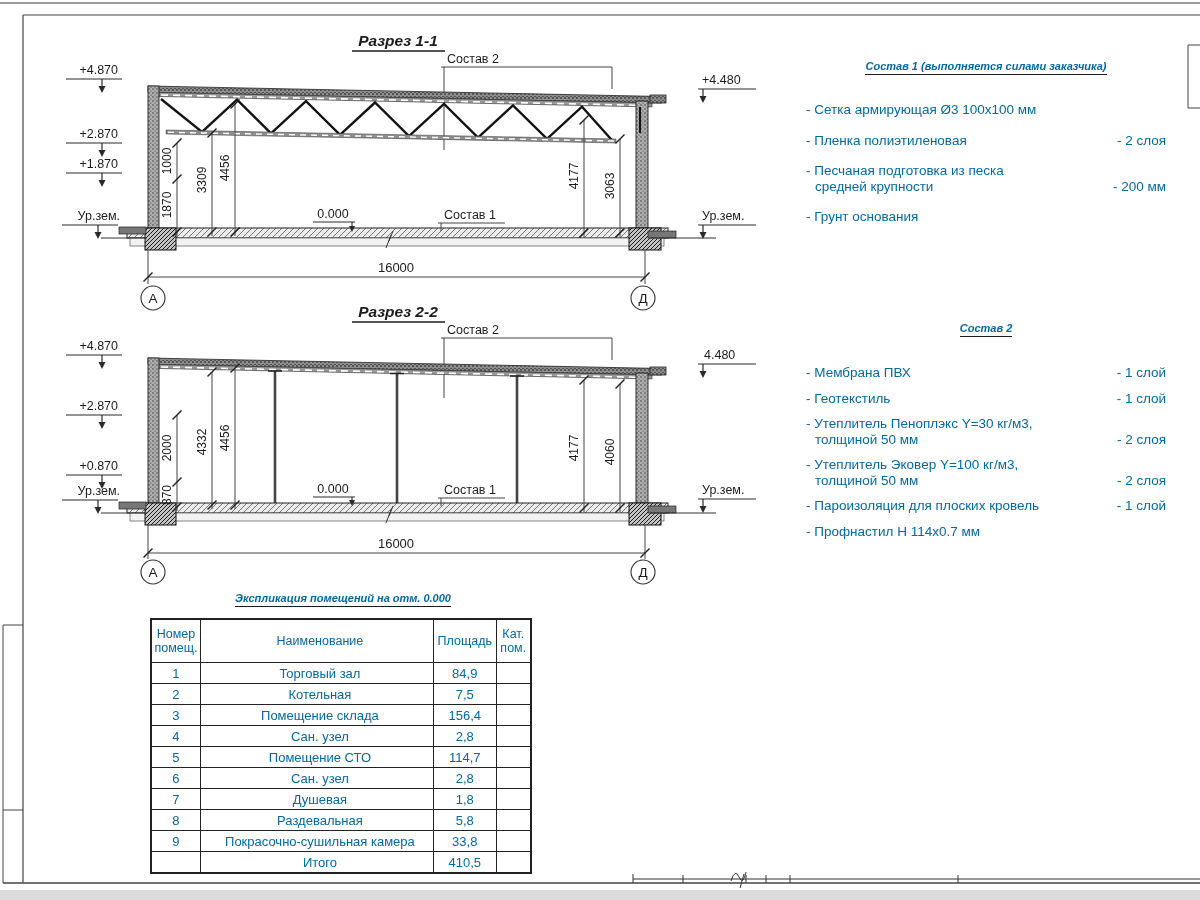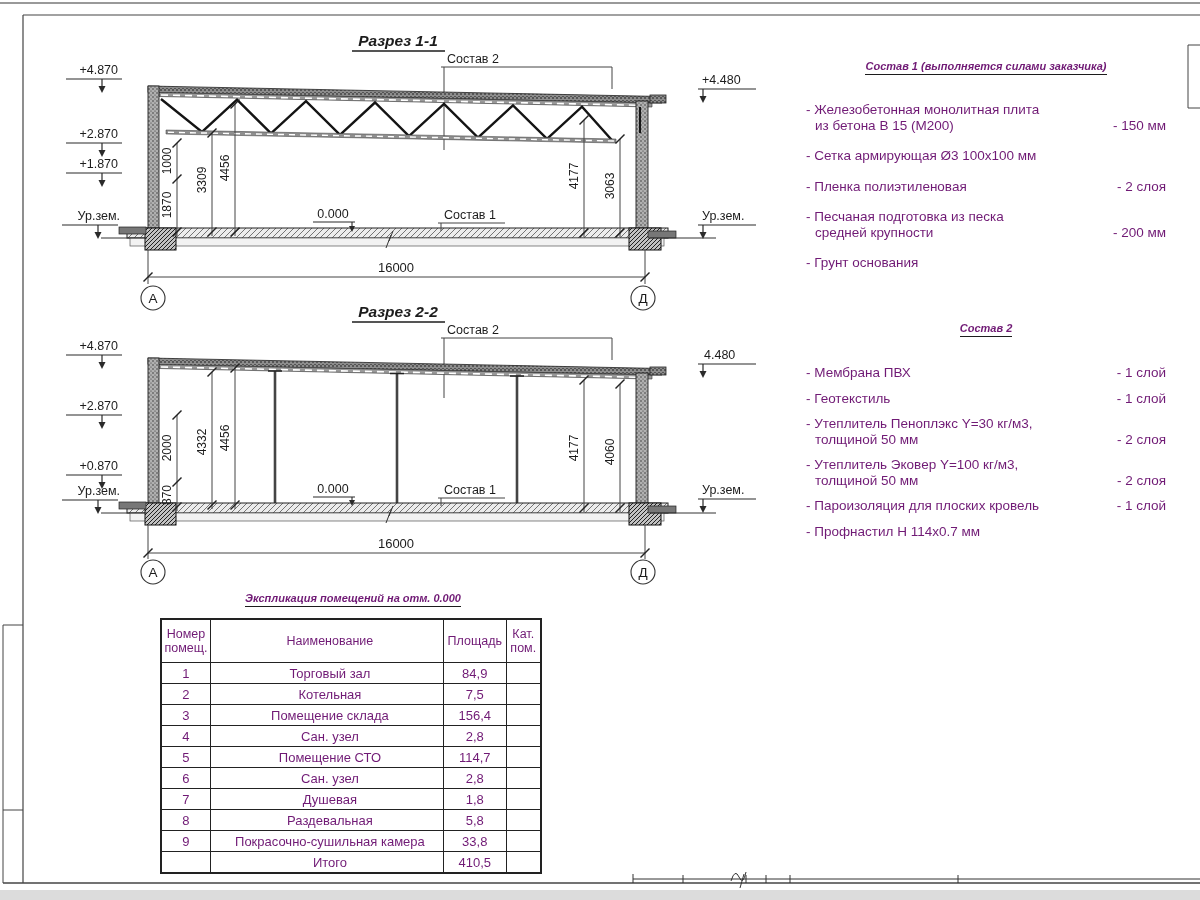--- a/index.html
+++ b/index.html
@@ -1,17 +1,17 @@
 <!DOCTYPE html>
 <html><head>
 <meta charset="utf-8">
 <style>
   html,body{margin:0;padding:0;background:#fff;}
   .sheet{position:relative;width:1200px;height:900px;background:#fff;overflow:hidden;
-         font-family:"Liberation Sans",sans-serif;color:#701a75;}
+         font-family:"Liberation Sans",sans-serif;color:#0369a1;}
   .sheet svg{position:absolute;left:0;top:0;}
   svg text{fill:#1c1c1c;font-family:"Liberation Sans",sans-serif;}
   .dwg-title{font-size:15.5px;font-style:italic;font-weight:bold;}
   .lbl{font-size:12.5px;}
   .lvl-txt{font-size:12.5px;}
   .dim-txt{font-size:12px;}
   .span-txt{font-size:13px;}
   .axis-txt{font-size:13.5px;}
 
   .panel{position:absolute;}
@@ -19,21 +19,21 @@
   .p-title span{display:inline-block;font-style:italic;font-weight:bold;font-size:11px;
                 border-bottom:1.6px solid #1c1c1c;padding-bottom:2px;}
   .s-items{display:flex;flex-direction:column;}
   .s-item{display:flex;justify-content:space-between;align-items:flex-end;
           font-size:13.5px;line-height:15.5px;}
   .s-text{max-width:276px;}
   .s-line2{display:block;padding-left:9px;}
   .s-line2:empty{display:none;}
   .s-val{white-space:nowrap;padding-left:6px;}
 
-  .expl{position:absolute;left:160px;top:588px;width:386px;}
+  .expl{position:absolute;left:150px;top:588px;width:386px;}
   .expl table{border-collapse:collapse;width:382px;margin-top:11px;border:2px solid #222;}
   .expl th,.expl td{border:1px solid #222;font-weight:normal;}
   .expl th{font-size:12.5px;height:42px;line-height:14px;padding:0 2px;}
   .expl td{font-size:13px;height:20px;padding:0 2px;}
   .c-num{width:44px;text-align:center;}
   .c-name{width:242px;text-align:center;padding-left:8px !important;}
   .c-area{width:58px;text-align:center;}
   .c-cat{width:30px;text-align:center;}
 </style>
 </head>
@@ -313,24 +313,20 @@
       <circle cx="643" cy="572" r="12" fill="#fff" stroke="#333" stroke-width="1.1"></circle>
       <text class="axis-txt" x="643" y="577" text-anchor="middle">Д</text>
     </g>
   </g>
 </svg>
 
 <div class="panel" style="left:806px;top:56px;width:360px;">
   <div class="p-title"><span>Состав 1 (выполняется силами заказчика)</span></div>
   <div class="s-items" style="margin-top:27px;gap:15px;">
     <div class="s-item">
-      <div class="s-text"><span>- Железобетонная  монолитная плита</span><span class="s-line2">из бетона В 15 (М200)</span></div>
-      <div class="s-val">- 150 мм</div>
-    </div>
-    <div class="s-item">
       <div class="s-text"><span>- Сетка армирующая Ø3 100х100 мм</span></div>
       <div class="s-val"></div>
     </div>
     <div class="s-item">
       <div class="s-text"><span>- Пленка полиэтиленовая</span></div>
       <div class="s-val">-  2 слоя</div>
     </div>
     <div class="s-item">
       <div class="s-text"><span>- Песчаная подготовка из песка</span><span class="s-line2">средней крупности</span></div>
       <div class="s-val">- 200 мм</div>

